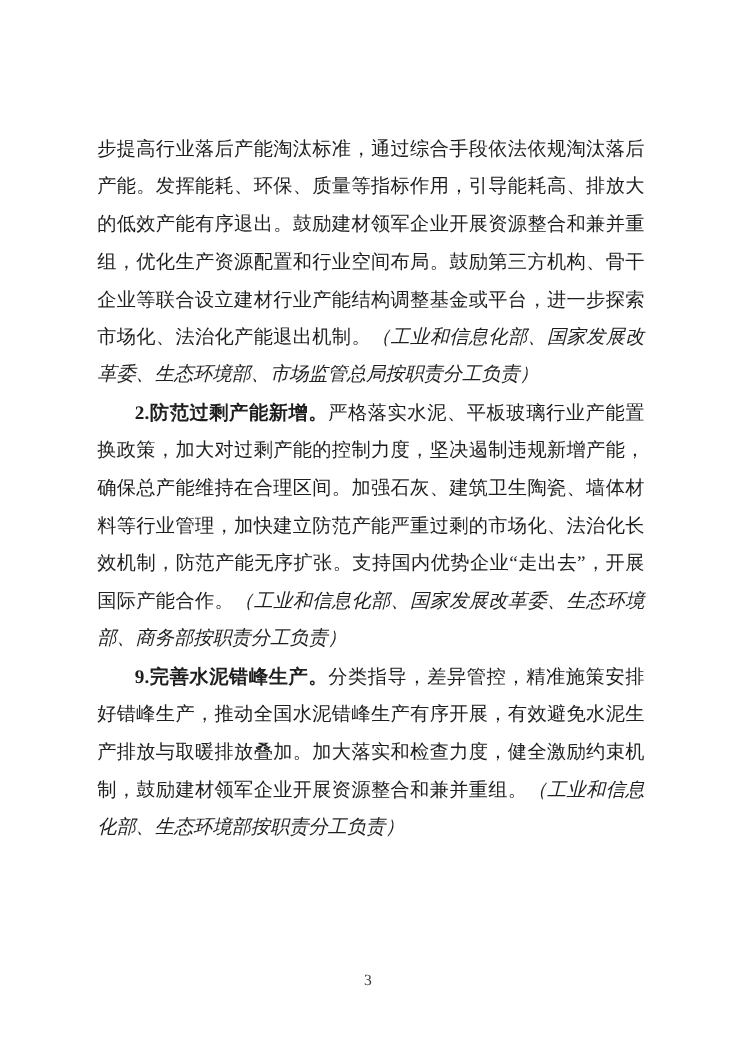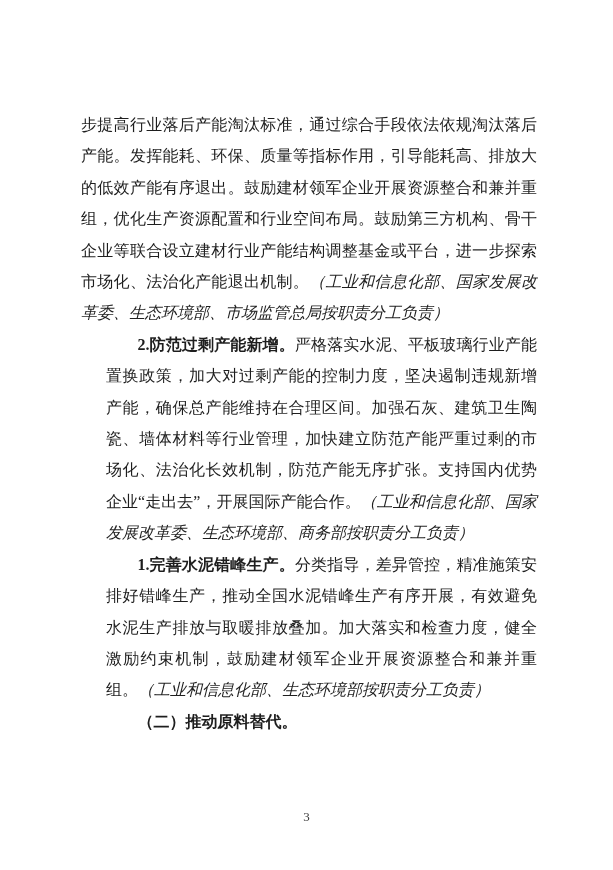--- a/index.html
+++ b/index.html
@@ -25,21 +25,20 @@
     color: #1e1e1e;
     text-align: justify;
     text-justify: inter-ideograph;
   }
   .para {
     margin: 0;
     padding: 0;
   }
   .para.indent {
     text-indent: 31.4px;
-    margin-left: 25px;
   }
   .seg-normal {
     font-weight: normal;
     font-style: normal;
   }
   .seg-bold {
     font-weight: bold;
     font-style: normal;
   }
   .seg-kai {
@@ -56,17 +55,16 @@
     color: #3a3a3a;
   }
 </style>
 </head>
 <body>
 
 <div class="page">
   <main class="doc-body">
       <p class="para"><span class="seg-normal">步提高行业落后产能淘汰标准，通过综合手段依法依规淘汰落后产能。发挥能耗、环保、质量等指标作用，引导能耗高、排放大的低效产能有序退出。鼓励建材领军企业开展资源整合和兼并重组，优化生产资源配置和行业空间布局。鼓励第三方机构、骨干企业等联合设立建材行业产能结构调整基金或平台，进一步探索市场化、法治化产能退出机制。</span><span class="seg-kai">（工业和信息化部、国家发展改革委、生态环境部、市场监管总局按职责分工负责）</span></p>
       <p class="para indent"><span class="seg-bold">2.防范过剩产能新增。</span><span class="seg-normal">严格落实水泥、平板玻璃行业产能置换政策，加大对过剩产能的控制力度，坚决遏制违规新增产能，确保总产能维持在合理区间。加强石灰、建筑卫生陶瓷、墙体材料等行业管理，加快建立防范产能严重过剩的市场化、法治化长效机制，防范产能无序扩张。支持国内优势企业“走出去”，开展国际产能合作。</span><span class="seg-kai">（工业和信息化部、国家发展改革委、生态环境部、商务部按职责分工负责）</span></p>
-      <p class="para indent"><span class="seg-bold">1.完善水泥错峰生产。</span><span class="seg-normal">分类指导，差异管控，精准施策安排好错峰生产，推动全国水泥错峰生产有序开展，有效避免水泥生产排放与取暖排放叠加。加大落实和检查力度，健全激励约束机制，鼓励建材领军企业开展资源整合和兼并重组。</span><span class="seg-kai">（工业和信息化部、生态环境部按职责分工负责）</span></p>
-      <p class="para indent"><span class="seg-bold">（二）推动原料替代。</span></p>
+      <p class="para indent"><span class="seg-bold">9.完善水泥错峰生产。</span><span class="seg-normal">分类指导，差异管控，精准施策安排好错峰生产，推动全国水泥错峰生产有序开展，有效避免水泥生产排放与取暖排放叠加。加大落实和检查力度，健全激励约束机制，鼓励建材领军企业开展资源整合和兼并重组。</span><span class="seg-kai">（工业和信息化部、生态环境部按职责分工负责）</span></p>
     </main>
   <div class="page-number">3</div>
 </div>
 
 </body></html>

